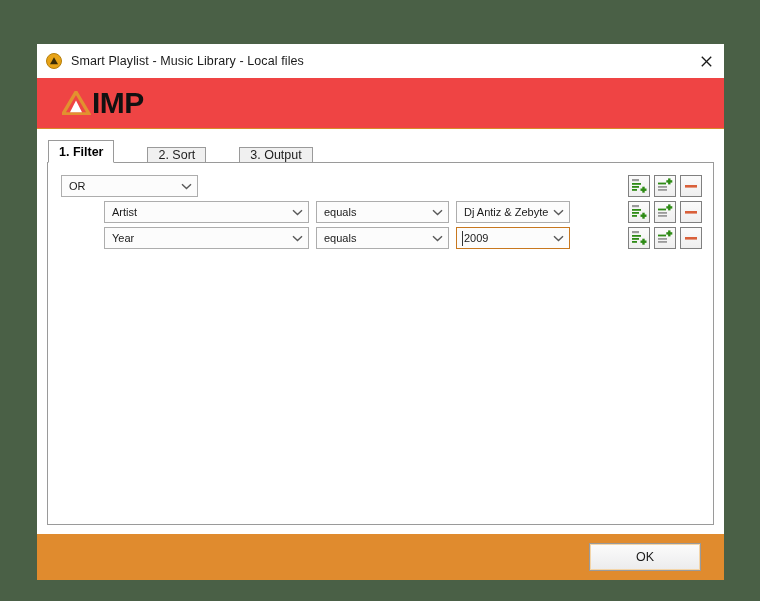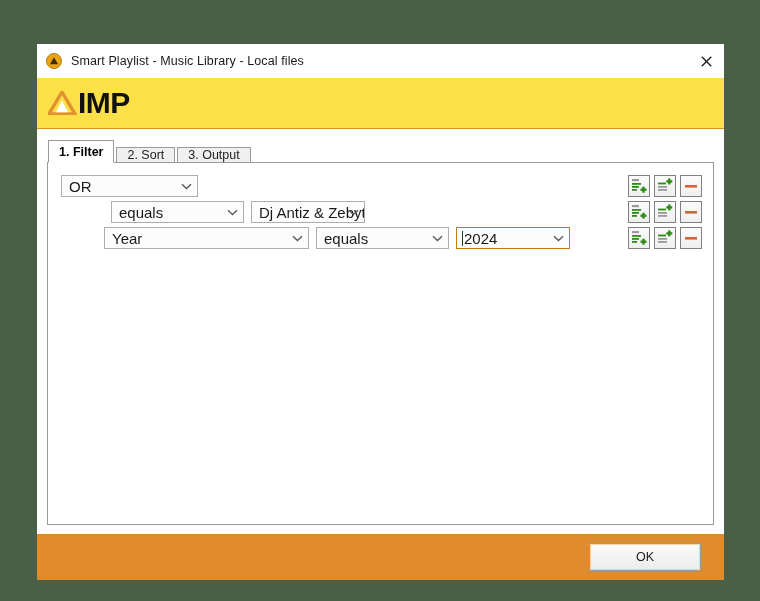--- a/index.html
+++ b/index.html
@@ -75,24 +75,24 @@
     display: flex;
     align-items: center;
     justify-content: center;
   }
   #closebtn svg { display: block; }
 
   
   #logoband {
     height: 50px;
     flex: 0 0 50px;
-    background: #fde047;
-    display: flex;
-    align-items: center;
-    padding-left: 11px;
+    background: #ef4444;
+    display: flex;
+    align-items: center;
+    padding-left: 25px;
     border-bottom: 1px solid #d98c2b;
   }
   #logo {
     display: flex;
     align-items: center;
     height: 30px;
   }
   #logo .tri {
     position: relative;
     width: 29px;
@@ -117,20 +117,21 @@
     padding: 11px 10px 0 10px;
     box-sizing: border-box;
   }
   #tabstrip {
     display: flex;
     align-items: flex-end;
     height: 23px;
     position: relative;
     z-index: 2;
     margin-left: 1px;
+    gap: 31px;
   }
   .tab {
     height: 16px;
     box-sizing: border-box;
     padding: 0 10px;
     display: flex;
     align-items: center;
     font-size: 12.5px;
     color: #1d1d1d;
     border: 1px solid #9a9a9a;
@@ -172,21 +173,21 @@
 
   
   .combo {
     height: 22px;
     box-sizing: border-box;
     border: 1px solid #adadad;
     background: #fcfcfc;
     display: flex;
     align-items: center;
     position: relative;
-    font-size: 15px;
+    font-size: 11px;
     color: #1a1a1a;
     padding-left: 7px;
     overflow: hidden;
     white-space: nowrap;
   }
   .combo .arrow {
     position: absolute;
     right: 0;
     top: 0;
     bottom: 0;
@@ -333,20 +334,28 @@
             </div>
             <div class="sqbtn">
               <svg width="16" height="16" viewBox="0 0 16 16">
                 <rect x="2" y="7" width="12" height="2.6" fill="#d9603a"></rect>
               </svg>
             </div>
           </div>
         </div>
 
         <div class="row condrow">
+          <div class="combo w-field">
+            <span>Artist</span>
+            <span class="arrow">
+              <svg width="11" height="7" viewBox="0 0 11 7">
+                  <path d="M1 1.2 L5.5 5.6 L10 1.2" fill="none" stroke="#5a5a5a" stroke-width="1.4"></path>
+                </svg>
+            </span>
+          </div>
           <div class="combo w-op">
             <span>equals</span>
             <span class="arrow">
               <svg width="11" height="7" viewBox="0 0 11 7">
                   <path d="M1 1.2 L5.5 5.6 L10 1.2" fill="none" stroke="#5a5a5a" stroke-width="1.4"></path>
                 </svg>
             </span>
           </div>
           <div class="combo w-val">
             <span>Dj Antiz &amp; Zebyte</span>
@@ -396,21 +405,21 @@
           <div class="combo w-op">
             <span>equals</span>
             <span class="arrow">
               <svg width="11" height="7" viewBox="0 0 11 7">
                   <path d="M1 1.2 L5.5 5.6 L10 1.2" fill="none" stroke="#5a5a5a" stroke-width="1.4"></path>
                 </svg>
             </span>
           </div>
           <div class="combo w-val focused">
             <span class="caret"></span>
-            <span>2024</span>
+            <span>2009</span>
             <span class="arrow">
               <svg width="11" height="7" viewBox="0 0 11 7">
                   <path d="M1 1.2 L5.5 5.6 L10 1.2" fill="none" stroke="#5a5a5a" stroke-width="1.4"></path>
                 </svg>
             </span>
           </div>
           <div class="btngroup">
             <div class="sqbtn">
               <svg width="16" height="16" viewBox="0 0 16 16">
                 <rect x="1" y="1" width="7" height="2.2" fill="#9a9a9a"></rect>

